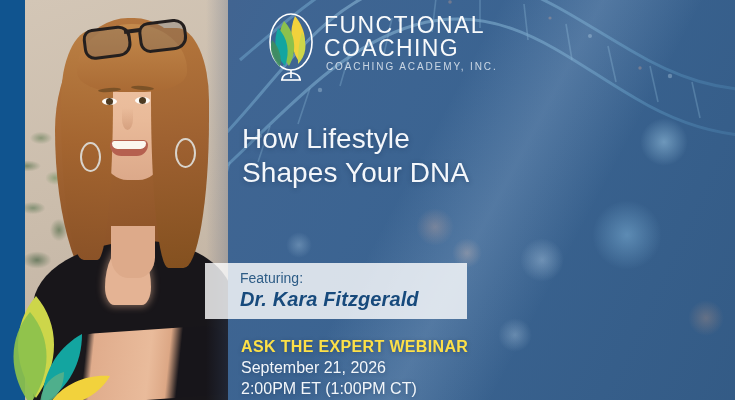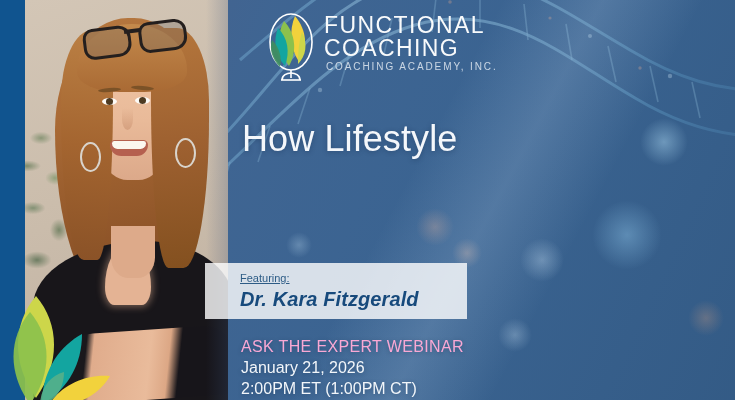--- a/index.html
+++ b/index.html
@@ -302,62 +302,61 @@
     font-size: 33px;
     font-weight: 700;
     line-height: 40px;
     letter-spacing: -0.2px;
     text-shadow: 0 1px 5px rgba(18,40,70,0.40);
     white-space: nowrap;
   }
   .title-sub {
     margin-top: 14px;
     color: #f4f7fb;
-    font-size: 36px;
+    font-size: 28px;
     font-weight: 400;
     line-height: 34px;
     letter-spacing: 0.1px;
     text-shadow: 0 1px 5px rgba(18,40,70,0.38);
   }
 
   
   .featuring {
     position: absolute;
     left: 205px; top: 263px;
     width: 262px; height: 56px;
     background: rgba(255,255,255,0.80);
     padding: 7px 0 0 35px;
     box-sizing: border-box;
   }
   .featuring-label {
     color: #2d5c86;
-    font-size: 11px;
+    font-size: 14px;
     line-height: 17px;
     font-weight: 400;
-    text-decoration: underline;
   }
   .featuring-name {
     color: #174a7c;
     font-size: 20px;
     line-height: 25px;
     font-weight: 700;
     letter-spacing: 0.1px;
     font-style: italic;
   }
 
   
   .details {
     position: absolute;
     left: 241px; top: 336px;
   }
   .det-kicker {
-    color: #f9a8d4;
+    color: #fde047;
     font-size: 16px;
     line-height: 21px;
-    font-weight: 400;
+    font-weight: 700;
     letter-spacing: 0.35px;
     text-shadow: 0 1px 4px rgba(18,40,70,0.35);
   }
   .det-date, .det-time {
     color: #f2f6fa;
     font-size: 16px;
     line-height: 21px;
     font-weight: 400;
     text-shadow: 0 1px 4px rgba(18,40,70,0.35);
   }
@@ -482,27 +481,28 @@
     <div class="brand-words">
       <div class="brand-l1">FUNCTIONAL</div>
       <div class="brand-l2">COACHING</div>
       <div class="brand-l3">COACHING ACADEMY, INC.</div>
     </div>
   </div>
 
   <div class="headline">
     <div class="title-sub">
       <div>How Lifestyle</div>
+      <div>Shapes Your DNA</div>
     </div>
   </div>
 
   <div class="featuring">
     <div class="featuring-label">Featuring:</div>
     <div class="featuring-name">Dr. Kara Fitzgerald</div>
   </div>
 
   <div class="details">
     <div class="det-kicker">ASK THE EXPERT WEBINAR</div>
-    <div class="det-date">January 21, 2026</div>
+    <div class="det-date">September 21, 2026</div>
     <div class="det-time">2:00PM ET (1:00PM CT)</div>
   </div>
 
 </div>
 
 </body></html>

